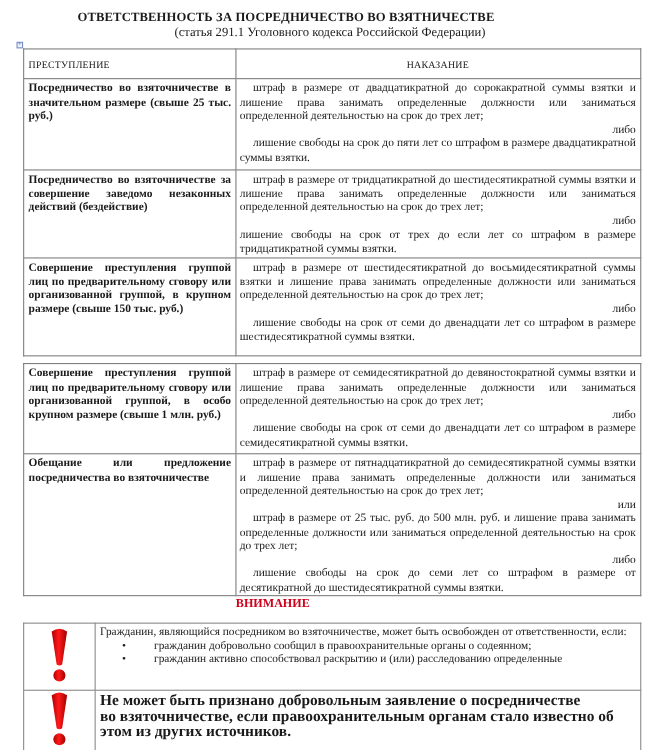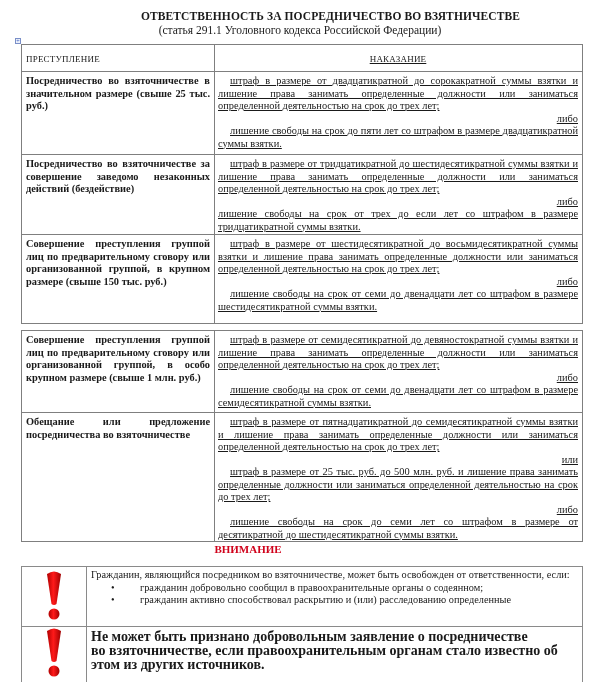--- a/index.html
+++ b/index.html
@@ -1,24 +1,24 @@
 <!DOCTYPE html>
 <html><head>
 <meta charset="utf-8">
 <style>
   * { box-sizing: border-box; margin: 0; padding: 0; }
   html, body { width: 600px; height: 682px; background: #ffffff; overflow: hidden; }
   body { font-family: "Liberation Serif", "DejaVu Serif", serif; color: #1a1a1a; position: relative; }
-  .title { position: absolute; left: 0; top: 10px; width: 520px; text-align: right; font-weight: bold; font-size: 11.5px; letter-spacing: 0.1px; }
+  .title { position: absolute; left: 0; top: 10px; width: 520px; text-align: center; font-weight: bold; font-size: 11.5px; letter-spacing: 0.1px; }
   .subtitle { position: absolute; left: 0; top: 24px; width: 600px; text-align: center; font-size: 11.5px; }
   .anchor { position: absolute; left: 15px; top: 38px; width: 6px; height: 6px; border: 1px solid #7a8fc8; font-size: 6px; line-height: 4px; text-align: center; color: #3b5fc0; background: #eef2fb; }
   table.law { position: absolute; left: 21px; width: 562px; border-collapse: collapse; table-layout: fixed; }
   table.law td { border: 1px solid #7f7f7f; vertical-align: top; font-size: 10.4px; line-height: 12.5px; margin-top: 31px; }
   table.law td.crime { width: 193px; font-weight: bold; text-align: justify; text-align-last: left; padding: 3px 4px 0 4px; }
-  table.law td.pen { padding: 3px 4px 0 3px; text-align: justify; text-decoration: underline; }
+  table.law td.pen { padding: 3px 4px 0 3px; text-align: justify; }
   table.law td.head { text-align: center; vertical-align: middle; font-size: 9px; font-weight: normal; height: 27px; letter-spacing: 0.2px; }
   .p { text-indent: 12px; text-align: justify; }
   .p.noind { text-indent: 0; }
   .sep { text-align: right; }
   .attn { position: absolute; left: 0; top: 543px; width: 496px; text-align: center; color: #d0021b; font-weight: bold; font-size: 11px; }
   table.warn { position: absolute; left: 21px; top: 566px; width: 562px; border-collapse: collapse; table-layout: fixed; }
   table.warn td { border: 1px solid #8a8a8a; vertical-align: top; font-size: 10.3px; line-height: 12.5px; }
   table.warn td.ic { width: 65px; text-align: center; }
   table.warn td.txt { padding: 2px 4px; }
   .bullets { list-style: none; padding-left: 20px; }

